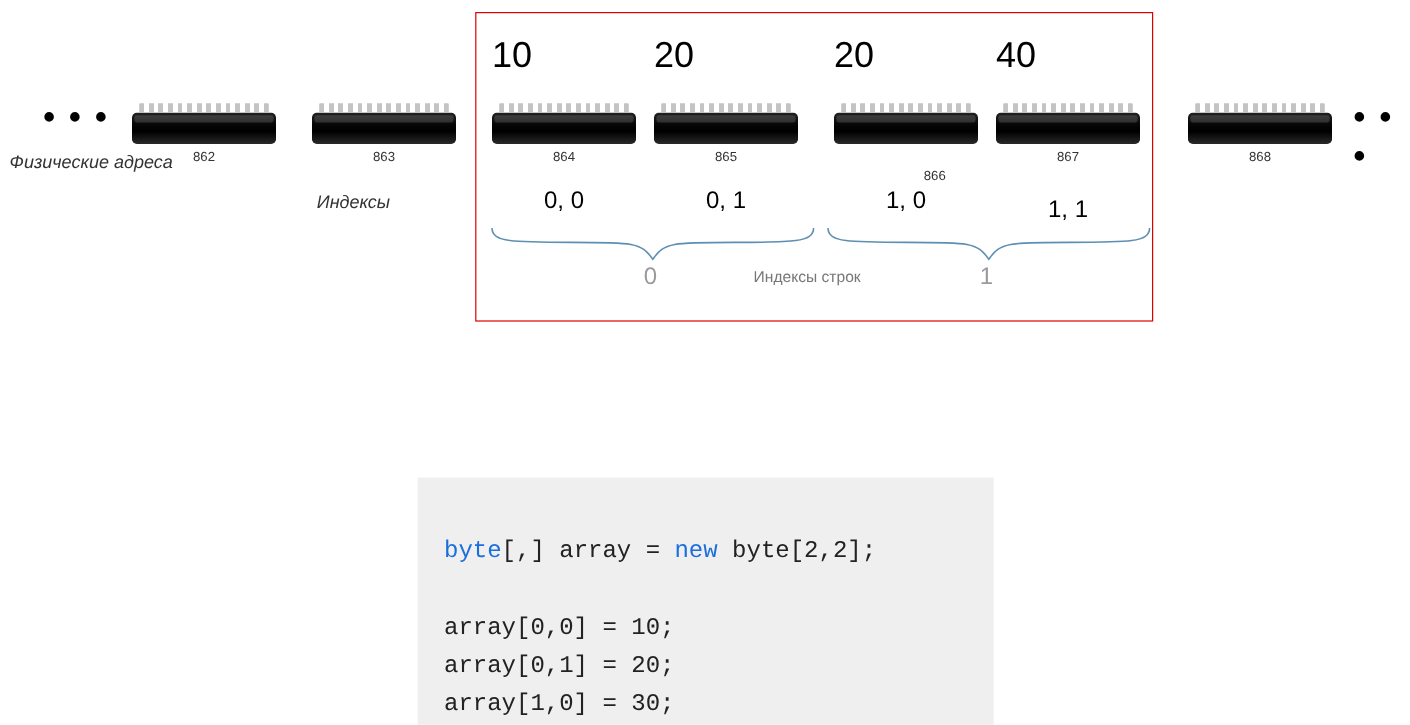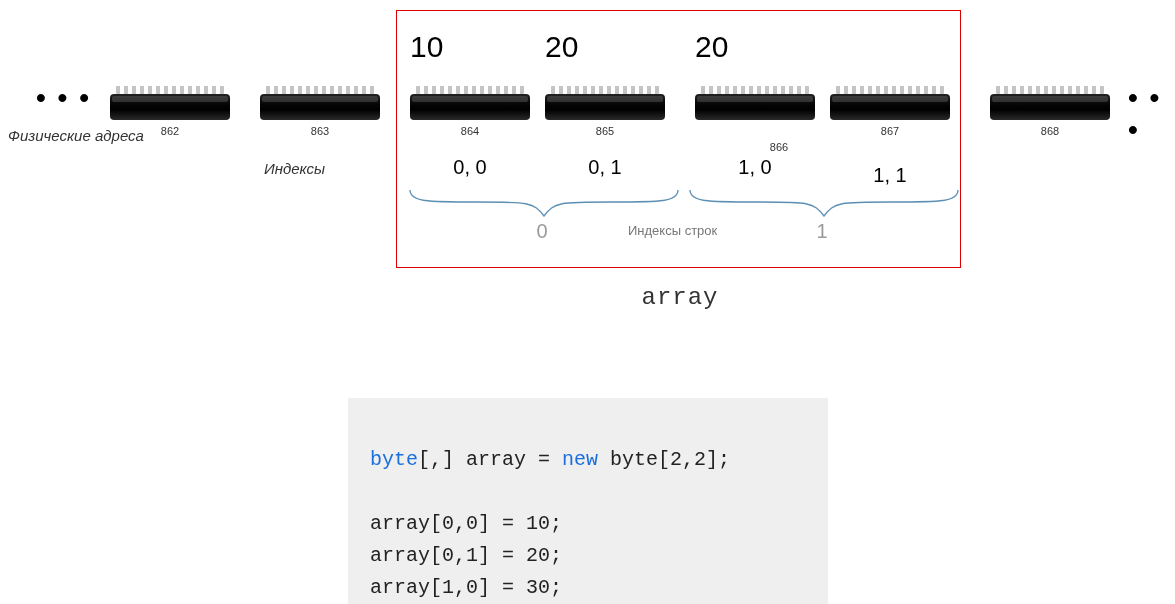--- a/index.html
+++ b/index.html
@@ -147,20 +147,21 @@
   <div class="val-label" style="left:545px; top:30px;">20</div>
   <div class="chip" style="left:545px; top:94px;"></div>
   <div class="addr-label" style="left:545px; top:125px;">865</div>
   <div class="idx2d" style="left:545px; top:156px;">0, 1</div>
 
   <div class="val-label" style="left:695px; top:30px;">20</div>
   <div class="chip" style="left:695px; top:94px;"></div>
   <div class="addr-label" style="left:719px; top:125px;margin-top:16px;">866</div>
   <div class="idx2d" style="left:695px; top:156px;">1, 0</div>
 
+  <div class="val-label" style="left:830px; top:30px;">40</div>
   <div class="chip" style="left:830px; top:94px;"></div>
   <div class="addr-label" style="left:830px; top:125px;">867</div>
   <div class="idx2d" style="left:830px; top:164px;">1, 1</div>
 
   <div class="chip" style="left:990px; top:94px;"></div>
   <div class="addr-label" style="left:990px; top:125px;">868</div>
 
   <div class="dots" style="left:1128px; top:82px;">• • •</div>
 
   <svg class="brace" style="left:408px; top:188px; width:272px; height:30px;" viewBox="0 0 272 30">
@@ -168,21 +169,20 @@
   </svg>
   <div class="row-idx" style="left:522px; top:220px;">0</div>
 
   <svg class="brace" style="left:688px; top:188px; width:272px; height:30px;" viewBox="0 0 272 30">
     <path d="M2 2 C 2 14, 20 14, 68 14 C 120 14, 126 14, 136 28 C 146 14, 152 14, 204 14 C 252 14, 270 14, 270 2"></path>
   </svg>
   <div class="row-idx" style="left:802px; top:220px;">1</div>
 
   <div class="row-idx-label" style="left:628px; top:223px;">Индексы строк</div>
 
-  <div class="arr-title" style="left:580px; top:284px;">array</div>
 
   <div class="codebox" style="left:348px; top:398px; width:480px;">
 <span class="tok-type">byte</span><span>[,] array = </span><span class="tok-kw">new</span><span> byte[2,2];</span>
 
 <span>array[0,0] = 10;</span>
 <span>array[0,1] = 20;</span>
 <span>array[1,0] = 30;</span>
 </div>
 
 </div>

